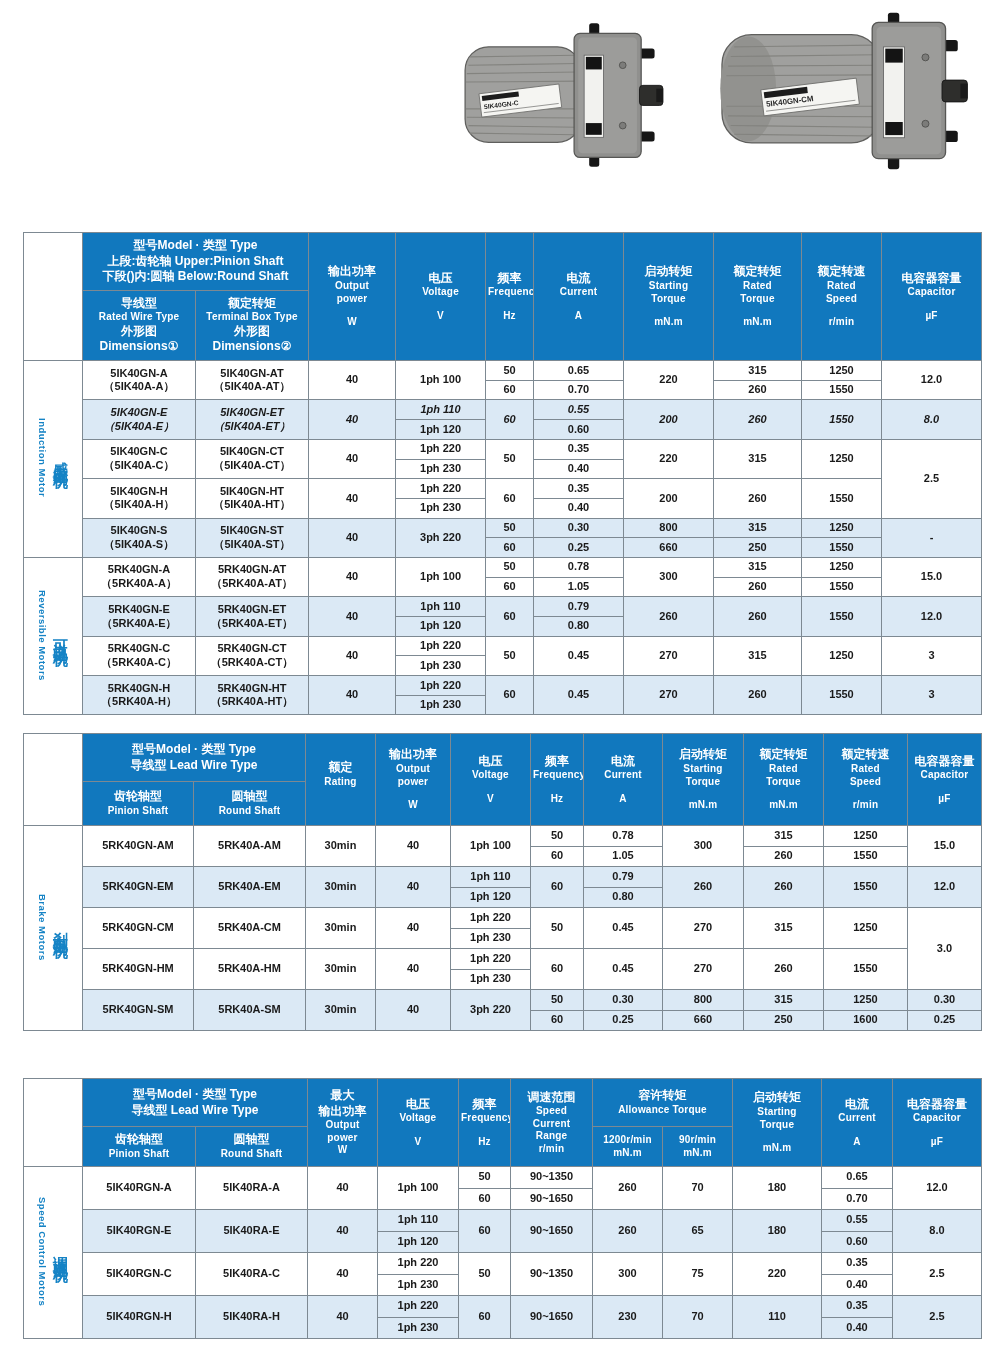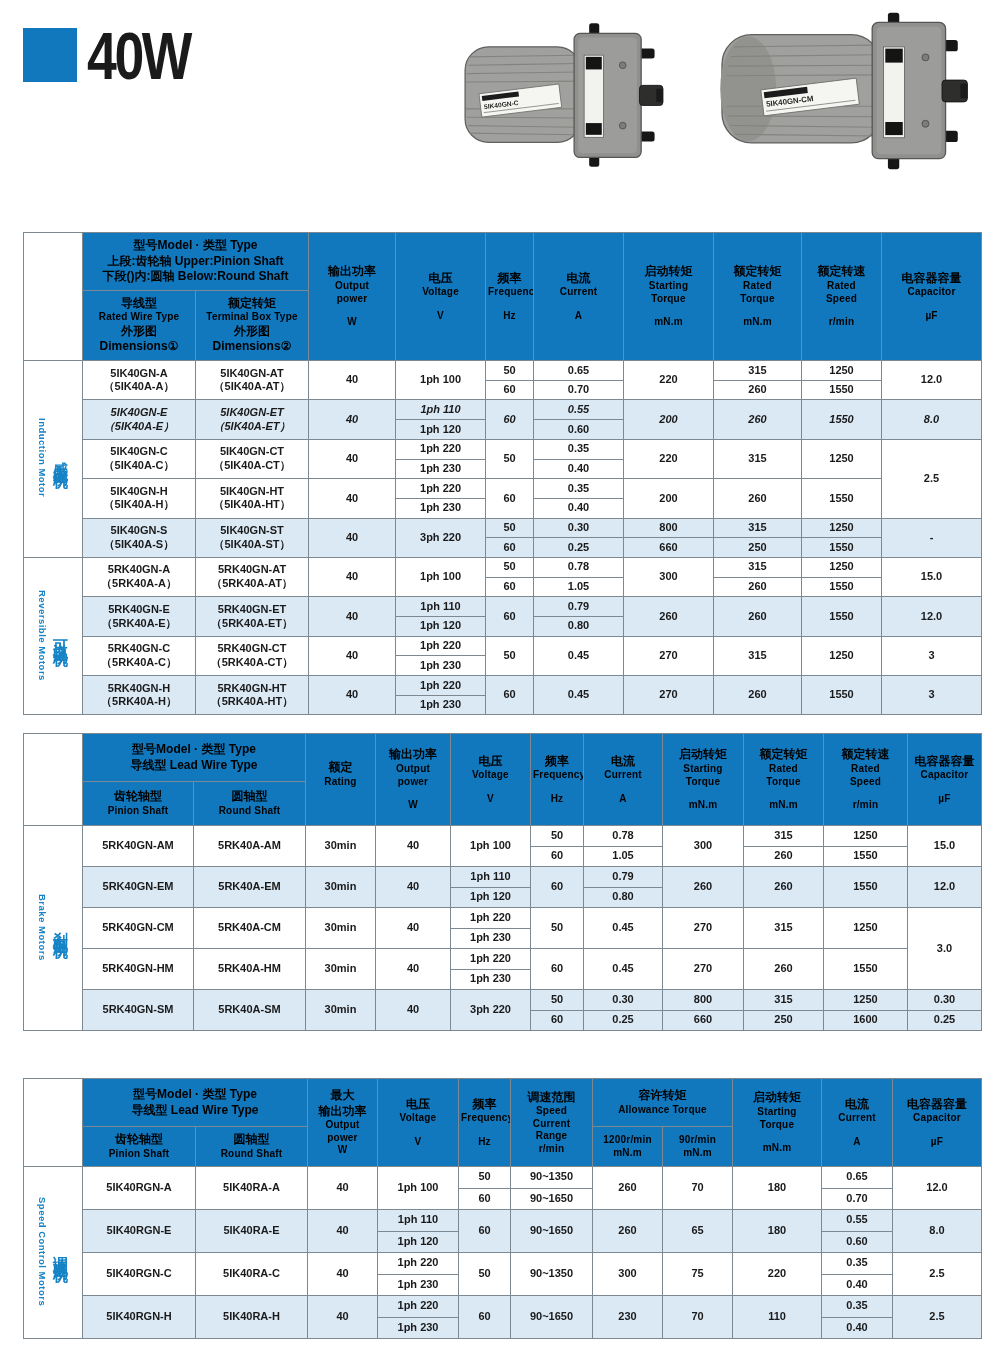--- a/index.html
+++ b/index.html
@@ -24,43 +24,39 @@
   
   .motor{position:absolute;}
   .m1{left:450px;top:20px;}
   .m2{left:708px;top:10px;}
 
   
   .tmount{position:absolute;left:23px;}
   #t1{top:232px;} #t2{top:733px;} #t3{top:1078px;}
   table.spec{border-collapse:collapse;table-layout:fixed;border:1px solid #5f6b74;}
   .spec th,.spec td{border:1px solid #7d8992;padding:0;text-align:center;vertical-align:middle;overflow:hidden;}
-  .spec thead th{background:#1178be;color:#000000;font-weight:700;padding:5px 2px;}
+  .spec thead th{background:#1178be;color:#ffffff;font-weight:700;padding:5px 2px;}
   .spec thead th.blank{background:#fff;}
   .spec thead th .cnl{font-size:12px;line-height:1.3;}
   .spec thead th .enl{font-size:10px;line-height:1.25;letter-spacing:0.2px;}
   .spec thead th .sp{height:11px;}
   .spec td{font-size:11px;font-weight:700;color:#1a1a1a;background:#fff;}
   .spec td .cnl,.spec td .enl{line-height:1.25;}
   tr.tint td{background:#dbe9f5;}
   td.sec{background:#fff !important;}
   .vwrap{display:inline-flex;flex-direction:row;align-items:center;justify-content:center;gap:3px;}
   .ven{writing-mode:vertical-rl;font-size:9.5px;color:#1583c5;font-weight:700;letter-spacing:0.5px;}
   .vcn{writing-mode:vertical-rl;font-size:15px;color:#1583c5;font-weight:700;letter-spacing:3px;}
 </style>
 </head>
 <body>
 
 <div class="page">
 
   <div class="size-block">
-    <div class="size-row">
-      <span class="sq-big sq-blue"></span>
-      <span class="big-label">40W</span>
-    </div>
   </div>
 
   <svg class="motor m1" width="218" height="150" viewBox="0 0 260 175">
     <rect x="166" y="2" width="12" height="18" rx="3" fill="#161616"></rect>
     <rect x="166" y="155" width="12" height="18" rx="3" fill="#161616"></rect>
     <rect x="222" y="32" width="22" height="12" rx="3" fill="#161616"></rect>
     <rect x="222" y="131" width="22" height="12" rx="3" fill="#161616"></rect>
     <rect x="18" y="30" width="138" height="114" rx="28" fill="#a0a09e" stroke="#5f5f5d" stroke-width="1.5"></rect>
     <g stroke="#83837f" stroke-width="1.3">
       <line x1="24" y1="42" x2="150" y2="40"></line>

